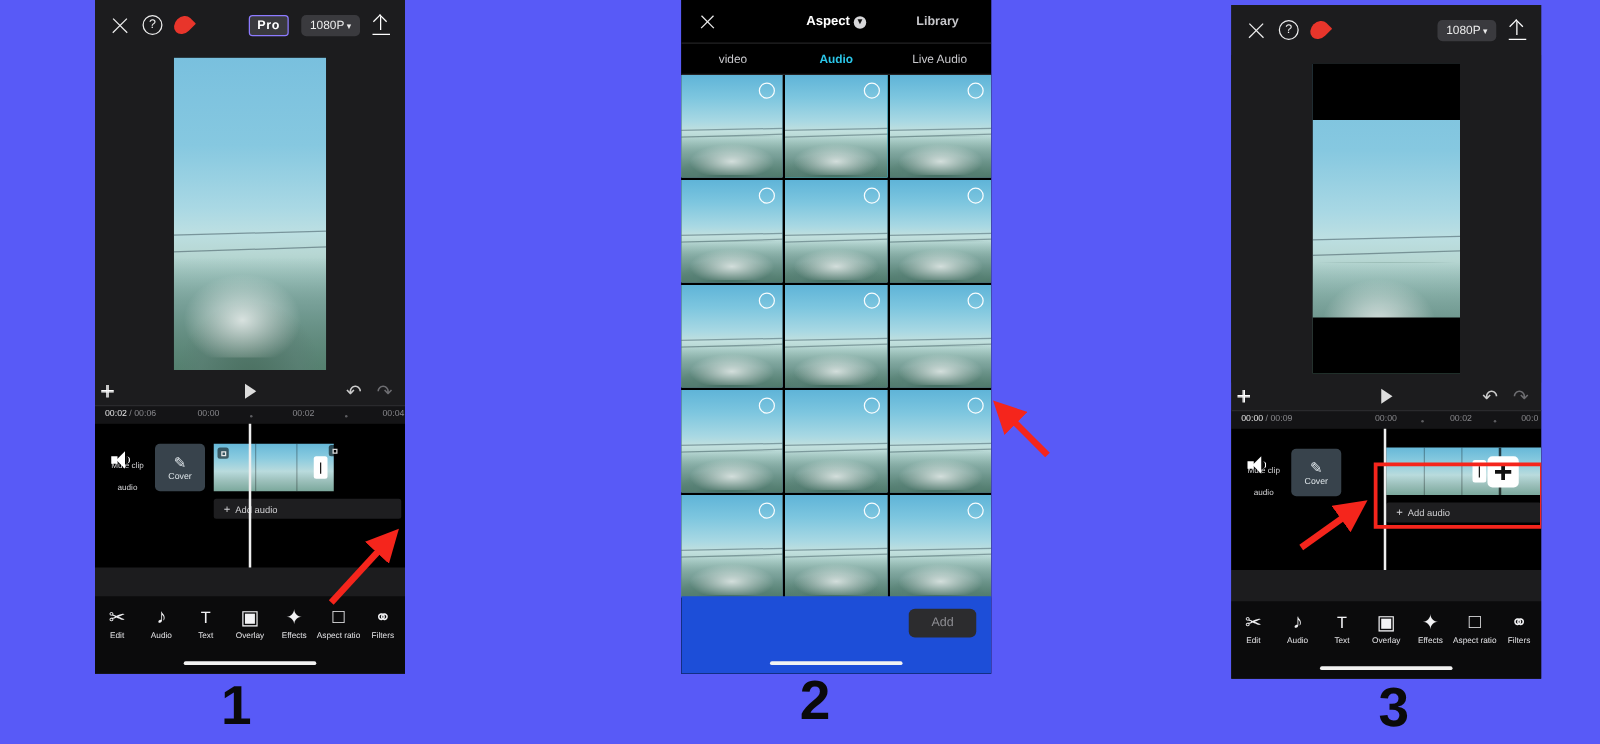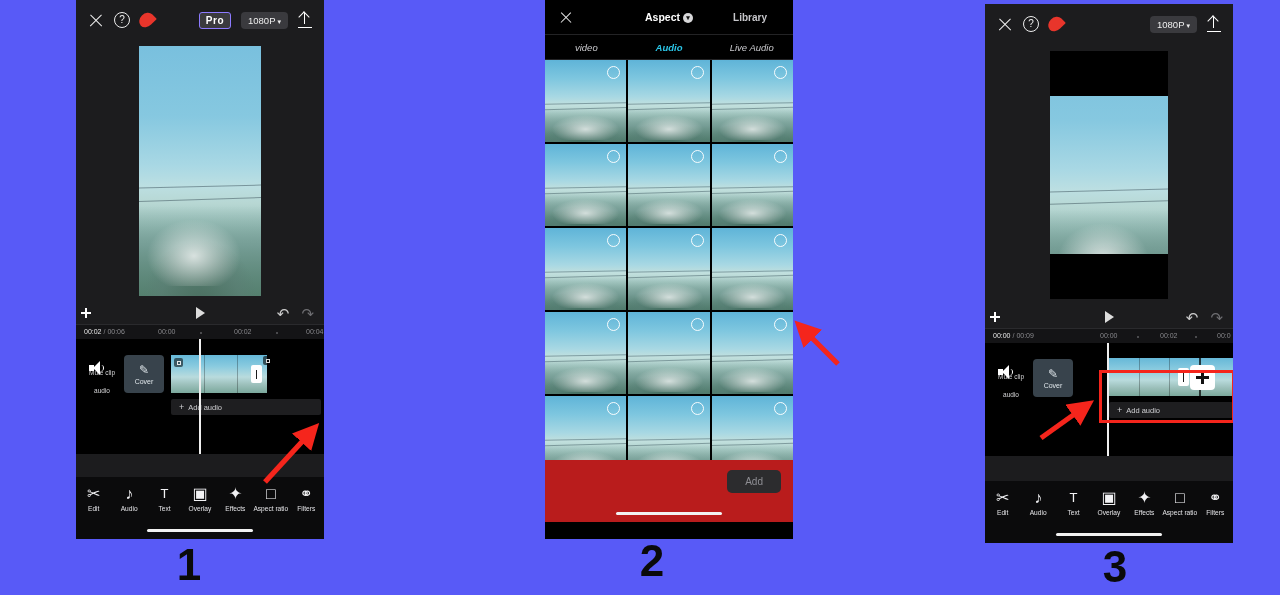--- a/index.html
+++ b/index.html
@@ -281,21 +281,21 @@
     background:#d8d8da; color:#111; font-size:7px; line-height:10px; text-align:center;
     margin-left:3px; vertical-align:1px;
   }
   .pk-lib {
     position:absolute; right:26px; font-size:10px; color:#c6c6ca;font-weight:bold;
   }
   .pk-tabs {
     height:26px; display:flex; align-items:center;
     border-top:1px solid #232325; border-bottom:1px solid #232325;
   }
-  .pk-tab { flex:1; text-align:center; font-size:9.5px; color:#c9c9cd;font-style:italic; }
+  .pk-tab { flex:1; text-align:center; font-size:9.5px; color:#c9c9cd; }
   .pk-tab.active { color:#2bc6e8; font-weight:bold; }
 
   .grid { display:grid; grid-template-columns: repeat(3, 1fr); gap:2px; padding:0 0 0 0; }
   .cell { position:relative; height:82px; overflow:hidden; background:#7fbfd8; }
   .cell .img {
     position:absolute; inset:0;
     background: linear-gradient(180deg,#5fb4d8 0%, #7dc6df 22%, #a8d8e3 45%,
                 #c2e0de 55%, #a9ccc6 68%, #86aca4 84%, #6d958b 100%);
   }
   .cell .w1, .cell .w2 {
@@ -312,21 +312,21 @@
     position:absolute; left:0; right:0; bottom:2%; height:34%;
     background: radial-gradient(ellipse 58% 72% at 50% 60%, rgba(255,255,255,.72) 0%, rgba(255,255,255,0) 72%);
   }
   .cell .sel {
     position:absolute; right:6px; top:6px; width:13px; height:13px;
     border:1.6px solid rgba(255,255,255,.95); border-radius:50%; z-index:4;
   }
   .cell.highlight { outline:2px solid #2bc6e8; outline-offset:-2px; }
 
   .pk-footer {
-    position:absolute; left:0; right:0; bottom:17px; height:62px; background:#b91c1c;
+    position:absolute; left:0; right:0; bottom:0; height:62px; background:#1d4ed8;
   }
   .add-btn {
     position:absolute; right:12px; top:10px;
     background:#2c2c2e; color:#8e8e93;
     font-size:10px; padding:6px 18px; border-radius:5px;
   }
 
   
   .arrow { position:absolute; z-index:20; pointer-events:none; }
 </style>

